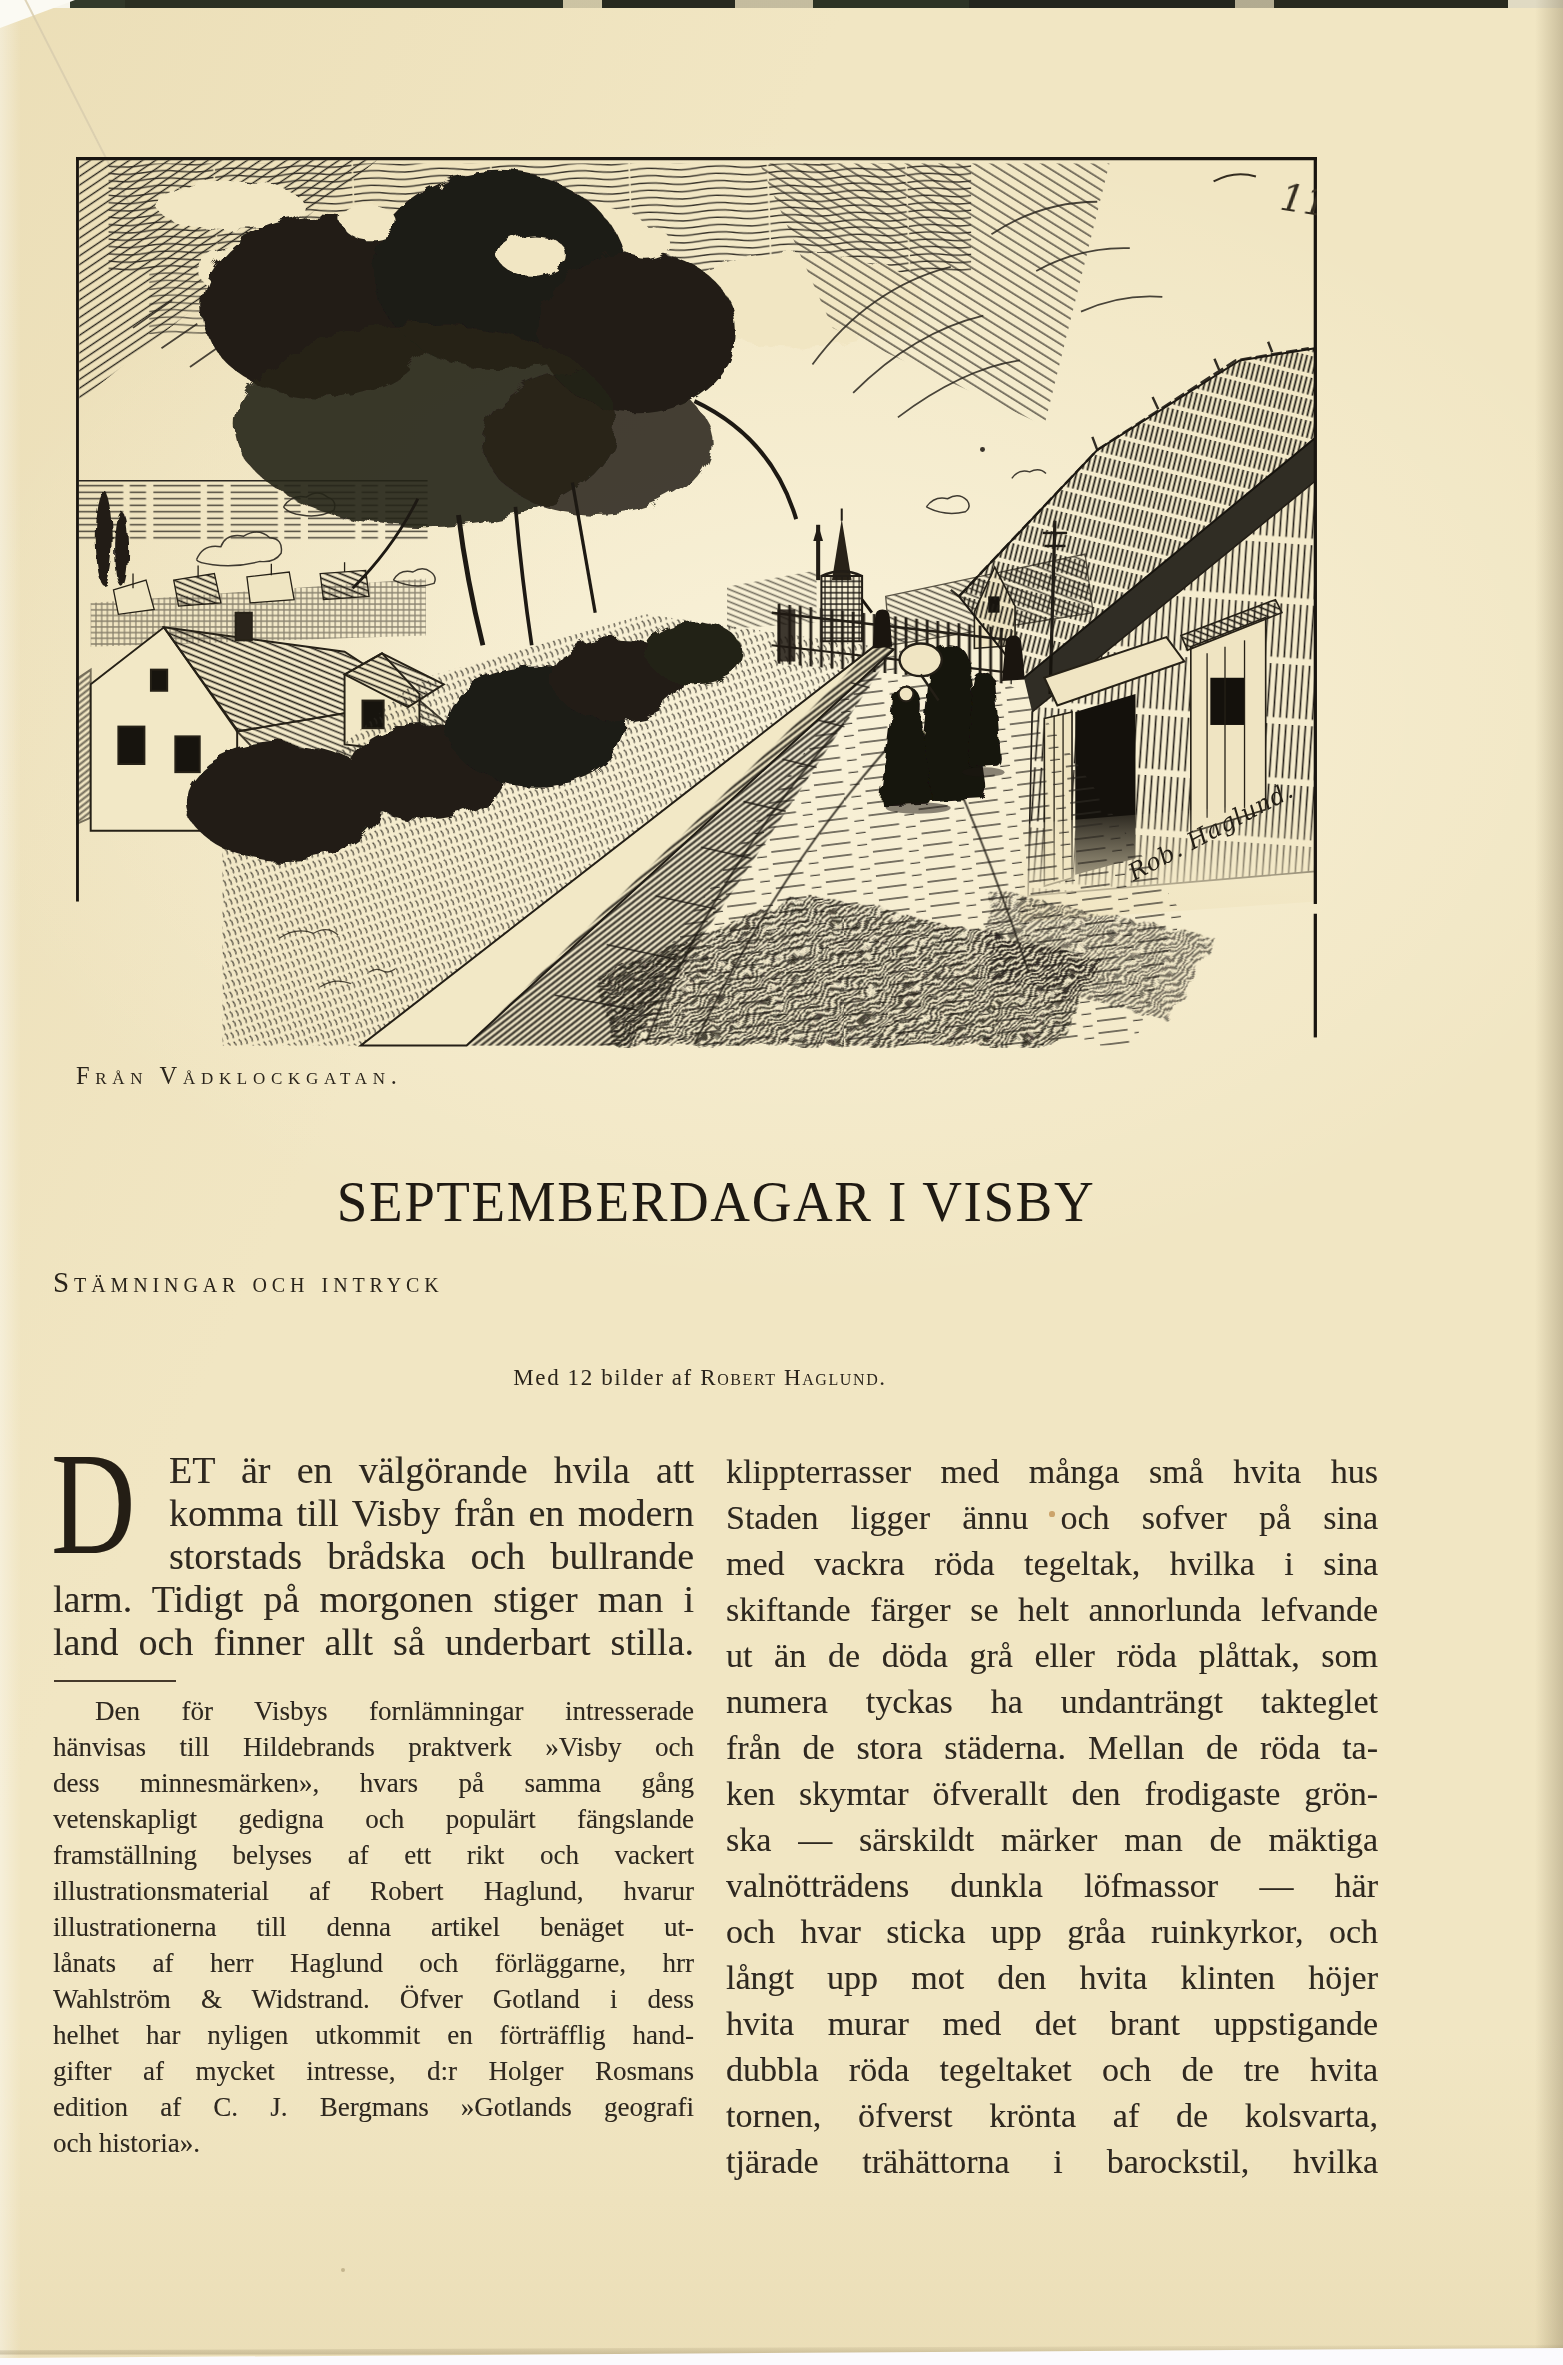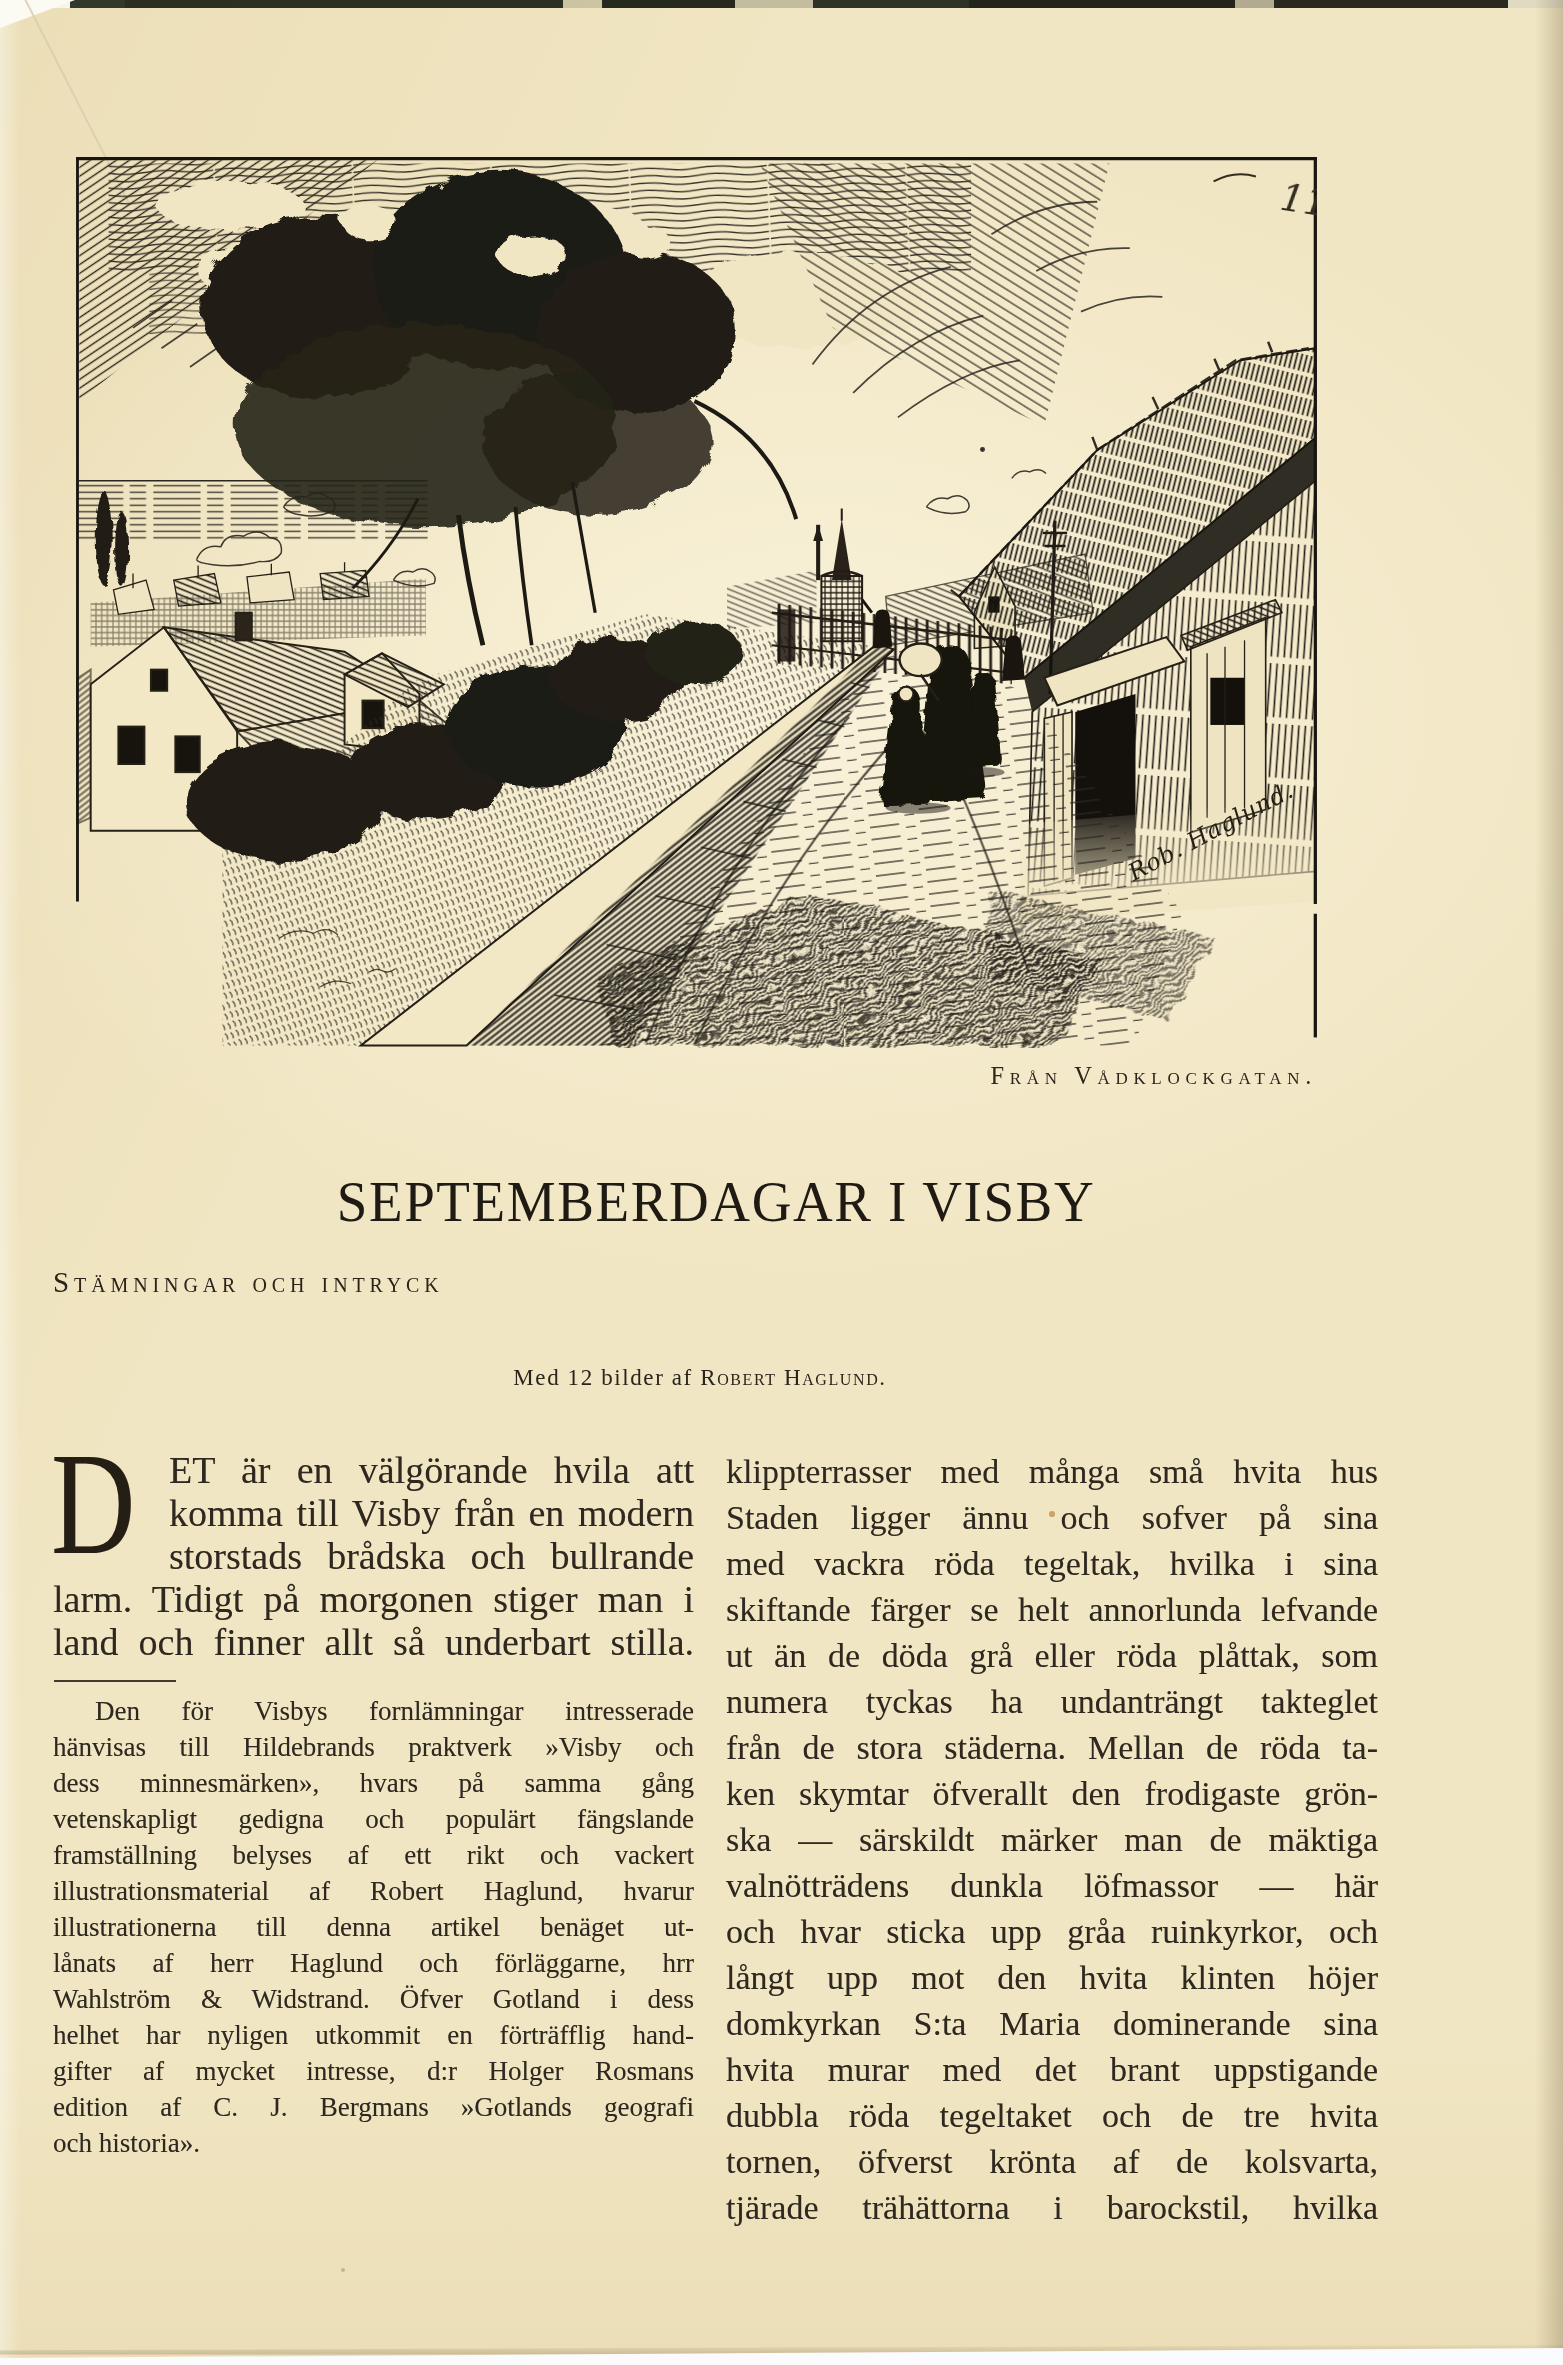--- a/index.html
+++ b/index.html
@@ -32,21 +32,21 @@
   .speck{position:absolute;border-radius:50%;}
   .speck.s1{left:980px;top:447px;width:4.9px;height:4.9px;background:#39322a;}
   .speck.s2{left:1049px;top:1511px;width:5.7px;height:5.7px;background:rgba(173,110,35,.55);}
   .speck.s3{left:341px;top:2268px;width:4.1px;height:4.1px;background:rgba(120,100,60,.35);}
 
   
   .illustration{position:absolute;left:76px;top:157px;width:1241px;height:891px;}
   .illustration svg{display:block;width:100%;height:100%;}
 
   
-  .caption{position:absolute;left:76px;top:1062px;width:1241px;text-align:right;
+  .caption{position:absolute;left:76px;top:1062px;width:1241px;text-align:left;
     font-size:24.4px;letter-spacing:5.7px;font-variant-caps:small-caps;color:#2b251c;}
   .title{position:absolute;left:53px;top:1170px;width:1326px;text-align:center;
     font-size:55px;letter-spacing:1.6px;color:#1f1a13;transform:scaleY(1.05);}
   .subtitle{position:absolute;left:53px;top:1266px;width:1326px;
     font-size:29px;letter-spacing:4.9px;font-variant-caps:small-caps;color:#2a241b;}
   .byline{position:absolute;left:53px;top:1306px;width:1326px;text-align:center;
     font-size:37px;letter-spacing:4.1px;font-variant-caps:small-caps;color:#241f17;}
   .credit{position:absolute;left:37px;top:1365px;width:1326px;text-align:center;
     font-size:23px;letter-spacing:1.6px;color:#2a241b;}
   .credit .sc{font-variant-caps:small-caps;}
@@ -392,21 +392,20 @@
       <div class="tline">med vackra röda tegeltak, hvilka i sina</div>
       <div class="tline">skiftande färger se helt annorlunda lefvande</div>
       <div class="tline">ut än de döda grå eller röda plåttak, som</div>
       <div class="tline">numera tyckas ha undanträngt takteglet</div>
       <div class="tline">från de stora städerna. Mellan de röda ta-</div>
       <div class="tline">ken skymtar öfverallt den frodigaste grön-</div>
       <div class="tline">ska — särskildt märker man de mäktiga</div>
       <div class="tline">valnötträdens dunkla löfmassor — här</div>
       <div class="tline">och hvar sticka upp gråa ruinkyrkor, och</div>
       <div class="tline">långt upp mot den hvita klinten höjer</div>
-      <div class="tline">domkyrkan S:ta Maria dominerande sina</div>
       <div class="tline">hvita murar med det brant uppstigande</div>
       <div class="tline">dubbla röda tegeltaket och de tre hvita</div>
       <div class="tline">tornen, öfverst krönta af de kolsvarta,</div>
       <div class="tline">tjärade trähättorna i barockstil, hvilka</div>
     </div>
 
   <div class="edge-bottom-shade"></div>
   <div class="edge-bottom"></div>
 </div>
 

